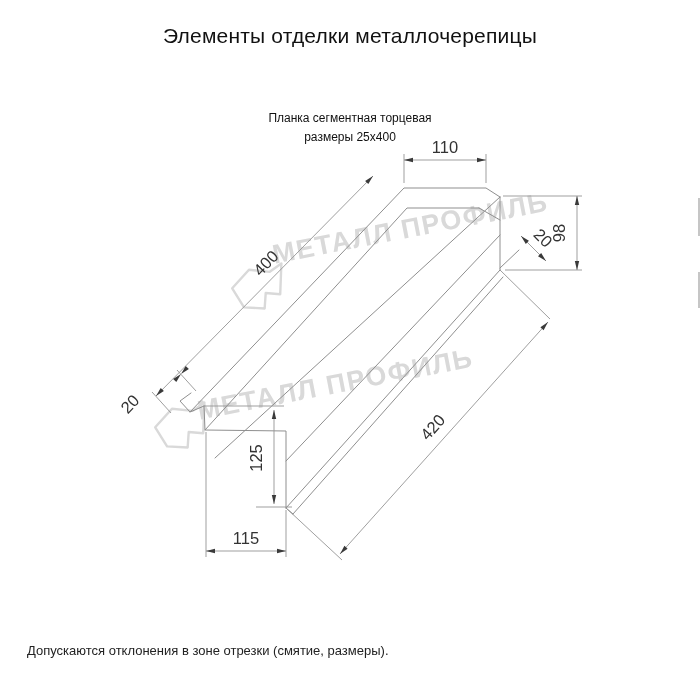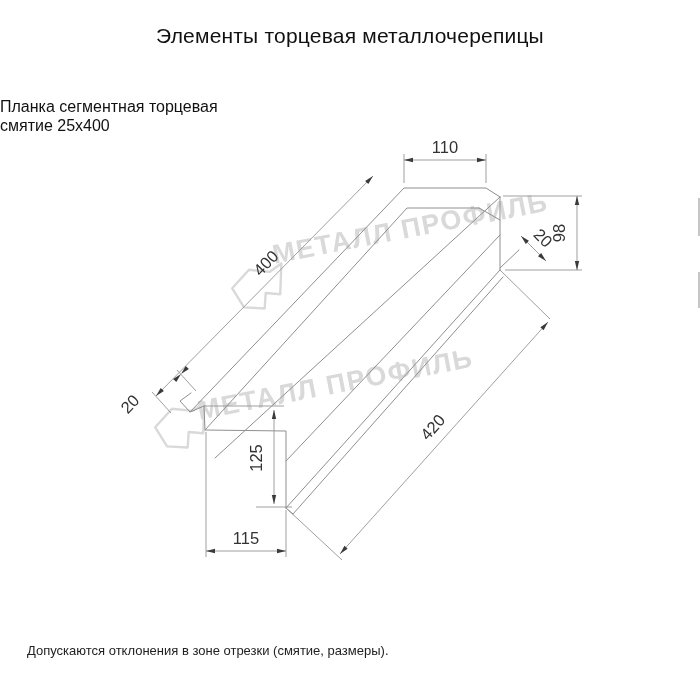--- a/index.html
+++ b/index.html
@@ -15,22 +15,22 @@
   html,body{margin:0;padding:0;background:#fff;}
   .page{
     position:relative;width:700px;height:700px;background:var(--bg);
     font-family:"Liberation Sans",sans-serif;overflow:hidden;
   }
   .page-title{
     position:absolute;top:24px;left:0;width:100%;text-align:center;
     font-size:21px;color:var(--title);letter-spacing:.2px;
   }
   .part-subtitle{
-    position:absolute;top:97px;left:0;width:100%;
-    font-size:16px;line-height:19px;color:var(--title);
+    position:absolute;top:109px;left:0;width:100%;text-align:center;
+    font-size:12px;line-height:19px;color:var(--title);
   }
   .notes{
     position:absolute;left:27px;top:642px;font-size:13px;line-height:18px;
     color:var(--note);
   }
   svg{position:absolute;left:0;top:0;}
   .edge{stroke:var(--edge);stroke-width:1;fill:none;stroke-linejoin:round;stroke-linecap:round;}
   .ext{stroke:var(--line);stroke-width:.9;fill:none;}
   .dimln{stroke:var(--line);stroke-width:.9;fill:none;}
   .arr{fill:var(--arrow);stroke:none;}
@@ -40,25 +40,25 @@
     letter-spacing:1.5px;fill:var(--watermark);text-anchor:middle;
   }
   .wmlogo{stroke:var(--watermark);stroke-width:2.4;fill:none;stroke-linejoin:round;}
   .mark{stroke:#c6c6c6;stroke-width:2;}
 </style>
 </head>
 <body>
 
 <div class="page">
 
-  <div class="page-title">Элементы торцевая металлочерепицы</div>
+  <div class="page-title">Элементы отделки металлочерепицы</div>
 
   <div class="part-subtitle">
     <div>Планка сегментная торцевая</div>
-    <div>смятие 25х400</div>
+    <div>размеры 25х400</div>
   </div>
 
   <svg width="700" height="700" viewBox="0 0 700 700">
 
     <g>
       <g transform="translate(227,272) rotate(-11)">
         <path class="wmlogo" d="M2,17 L22,2 L42,8 L55,2 L48,32 L34,28 L30,43 L10,38 Z"></path>
       </g>
       <text class="wmtxt" transform="translate(412,237) rotate(-11)">МЕТАЛЛ ПРОФИЛЬ</text>
     </g>

